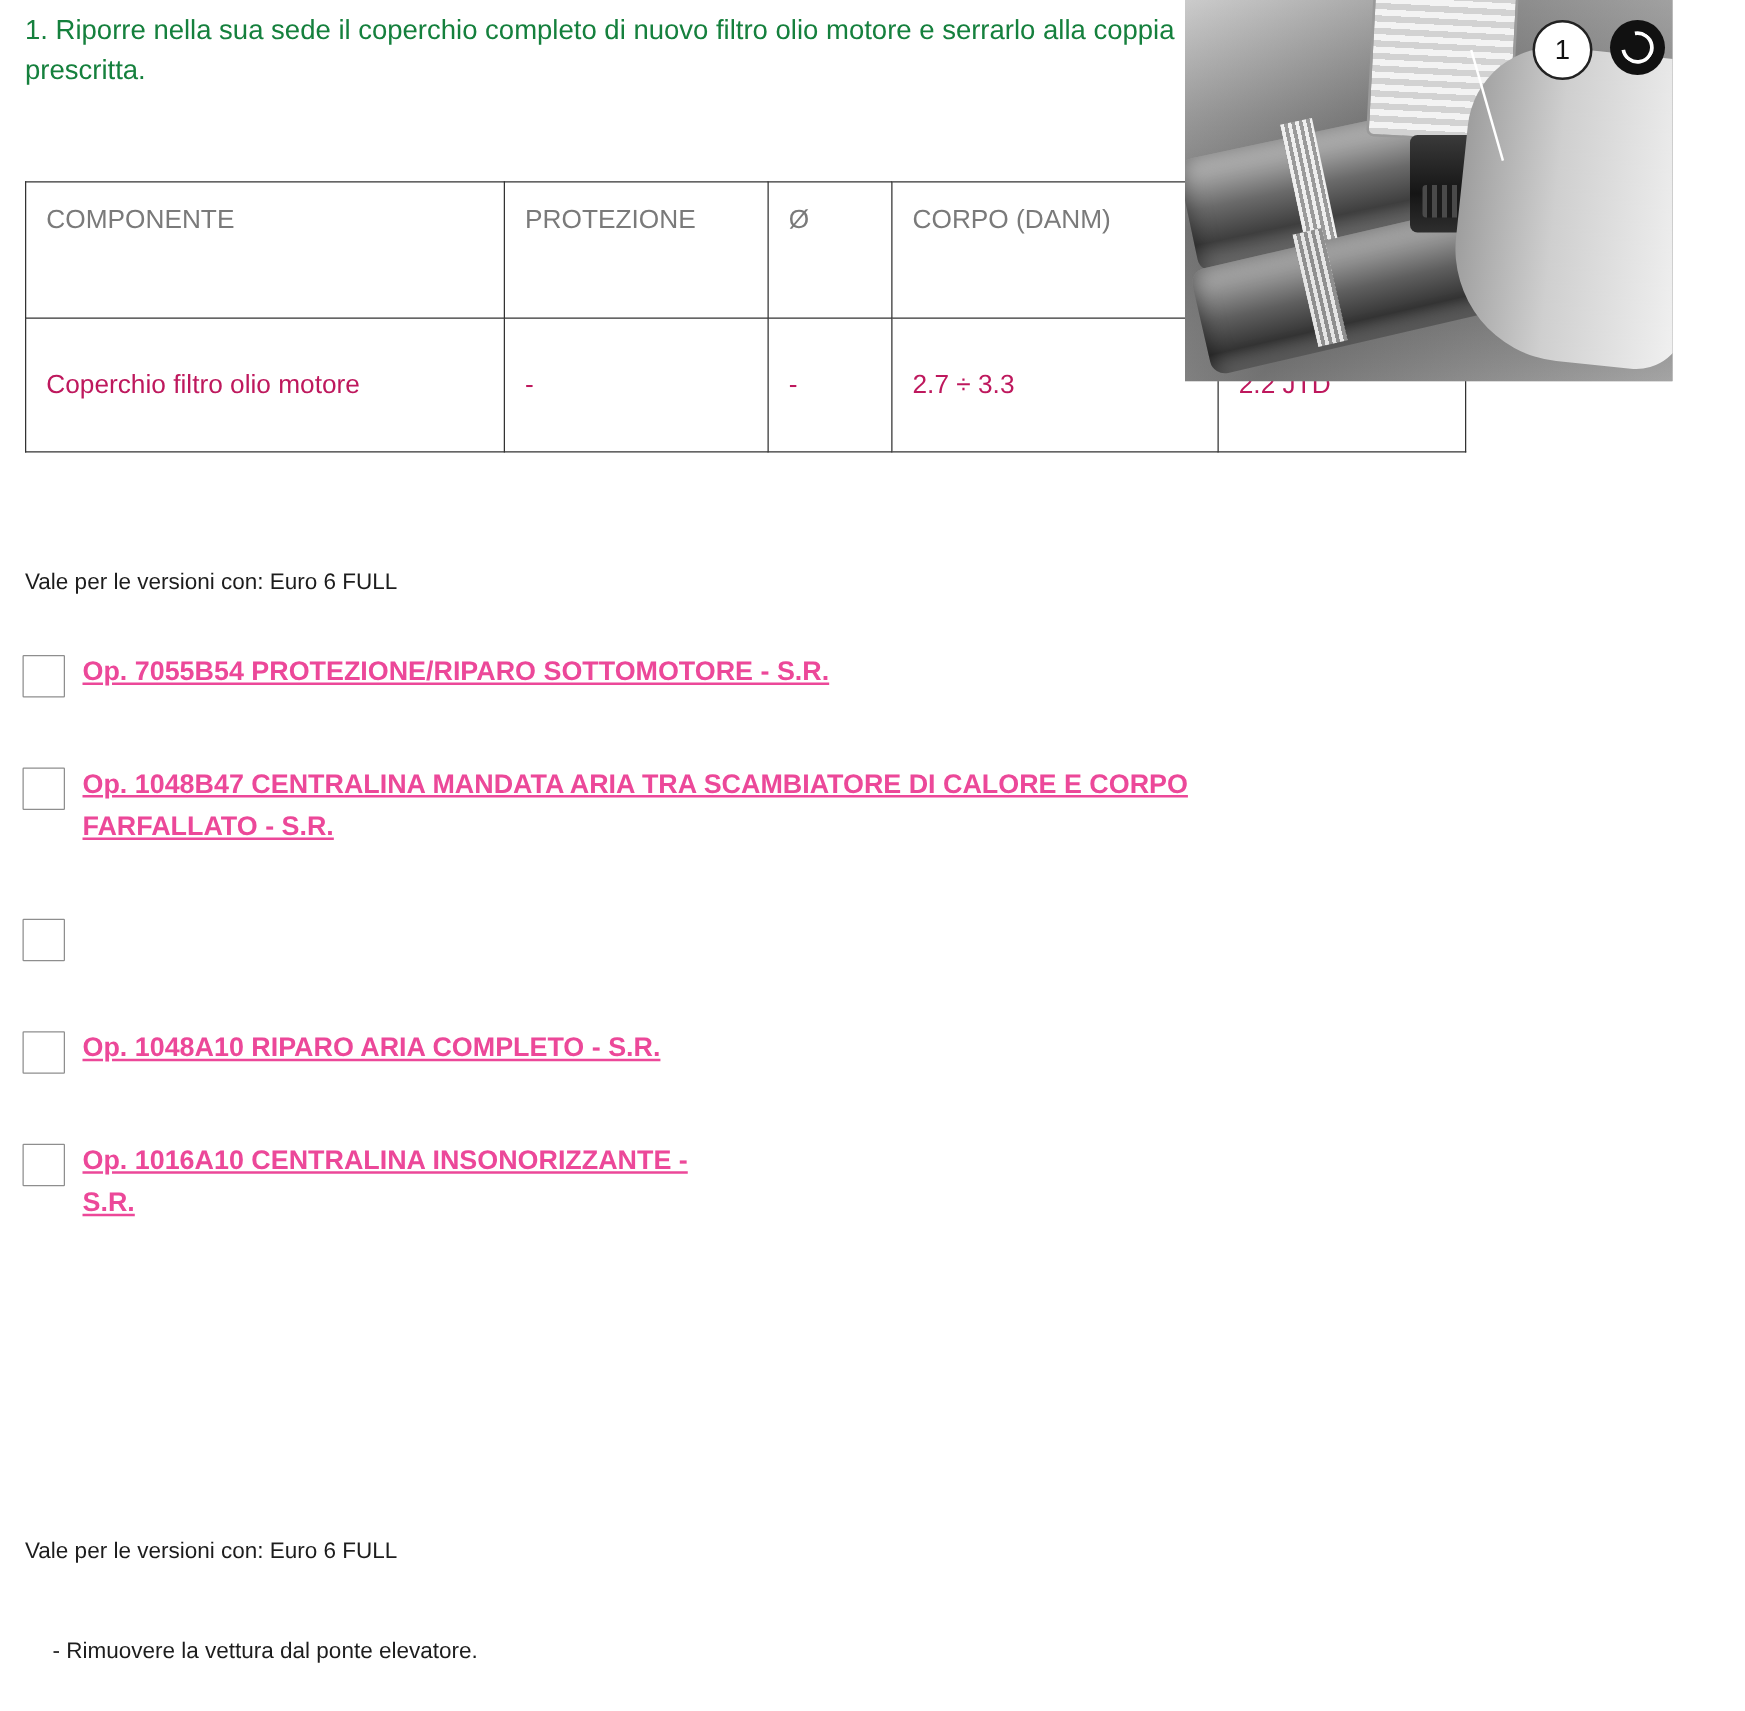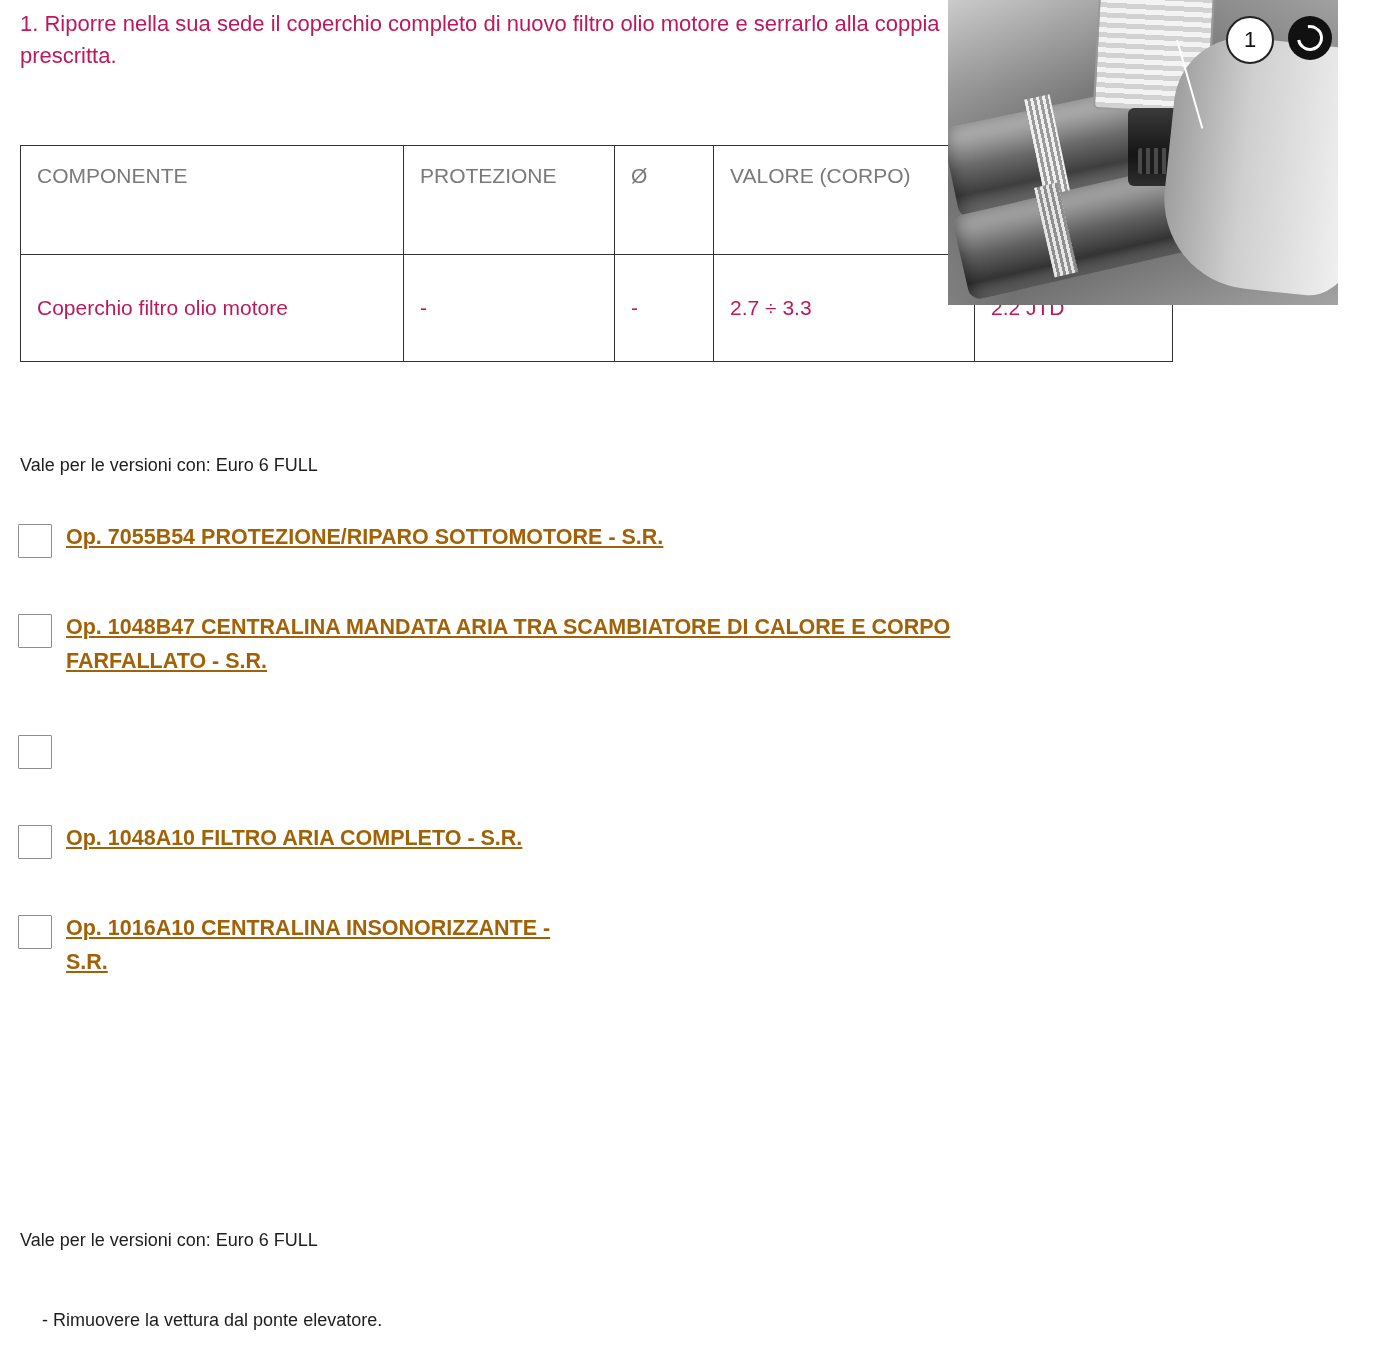--- a/index.html
+++ b/index.html
@@ -24,21 +24,21 @@
   }
 
   
   .intro {
     position: absolute;
     left: 20px;
     top: 8px;
     width: 1000px;
     font-size: 22px;
     line-height: 1.45;
-    color: #be185d;
+    color: #15803d;
   }
 
   
   .torque-table {
     position: absolute;
     left: 20px;
     top: 145px;
     border-collapse: collapse;
     table-layout: fixed;
     padding-left: 24px;
@@ -243,42 +243,42 @@
     height: 32px;
     border: 1px solid #8e8e8e;
     background: #ffffff;
     margin-top: 4px;
     margin-right: 14px;
     border-radius: 1px;
   }
   .op-link {
     font-size: 21.5px;
     font-weight: bold;
-    color: #a16207;
+    color: #ec4899;
     text-decoration: underline;
     line-height: 1.6;
     max-width: 950px;
     cursor: pointer;
   }
   .op-link.narrow { max-width: 520px; }
 </style>
 </head>
 <body>
 
 <div class="page">
 
   <div class="intro">1. Riporre nella sua sede il coperchio completo di nuovo filtro olio motore e serrarlo alla coppia prescritta.</div>
 
   <table class="torque-table">
     <thead>
       <tr>
         <td class="col-componente">COMPONENTE</td>
         <td class="col-fissaggio">PROTEZIONE</td>
         <td class="col-diam">Ø</td>
-        <td class="col-valore">VALORE (CORPO)</td>
+        <td class="col-valore">CORPO (DANM)</td>
         <td class="col-validita">VALIDITÀ</td>
       </tr>
     </thead>
     <tbody>
       <tr>
         <td>Coperchio filtro olio motore</td>
         <td class="cell-center">-</td>
         <td class="cell-center">-</td>
         <td>2.7 ÷ 3.3</td>
         <td>2.2 JTD</td>
@@ -315,21 +315,21 @@
       <div class="op-checkbox"></div>
       <div class="op-link">Op. 1048B47 CENTRALINA MANDATA ARIA TRA SCAMBIATORE DI CALORE E CORPO FARFALLATO - S.R.</div>
     </div>
 
     <div class="op-item">
       <div class="op-checkbox"></div>
     </div>
 
     <div class="op-item">
       <div class="op-checkbox"></div>
-      <div class="op-link narrow">Op. 1048A10 FILTRO ARIA COMPLETO - S.R.</div>
+      <div class="op-link narrow">Op. 1048A10 RIPARO ARIA COMPLETO - S.R.</div>
     </div>
 
     <div class="op-item">
       <div class="op-checkbox"></div>
       <div class="op-link narrow">Op. 1016A10 CENTRALINA INSONORIZZANTE - S.R.</div>
     </div>
 
   </div>
 
   <div class="note note-2">Vale per le versioni con: Euro 6 FULL</div>

